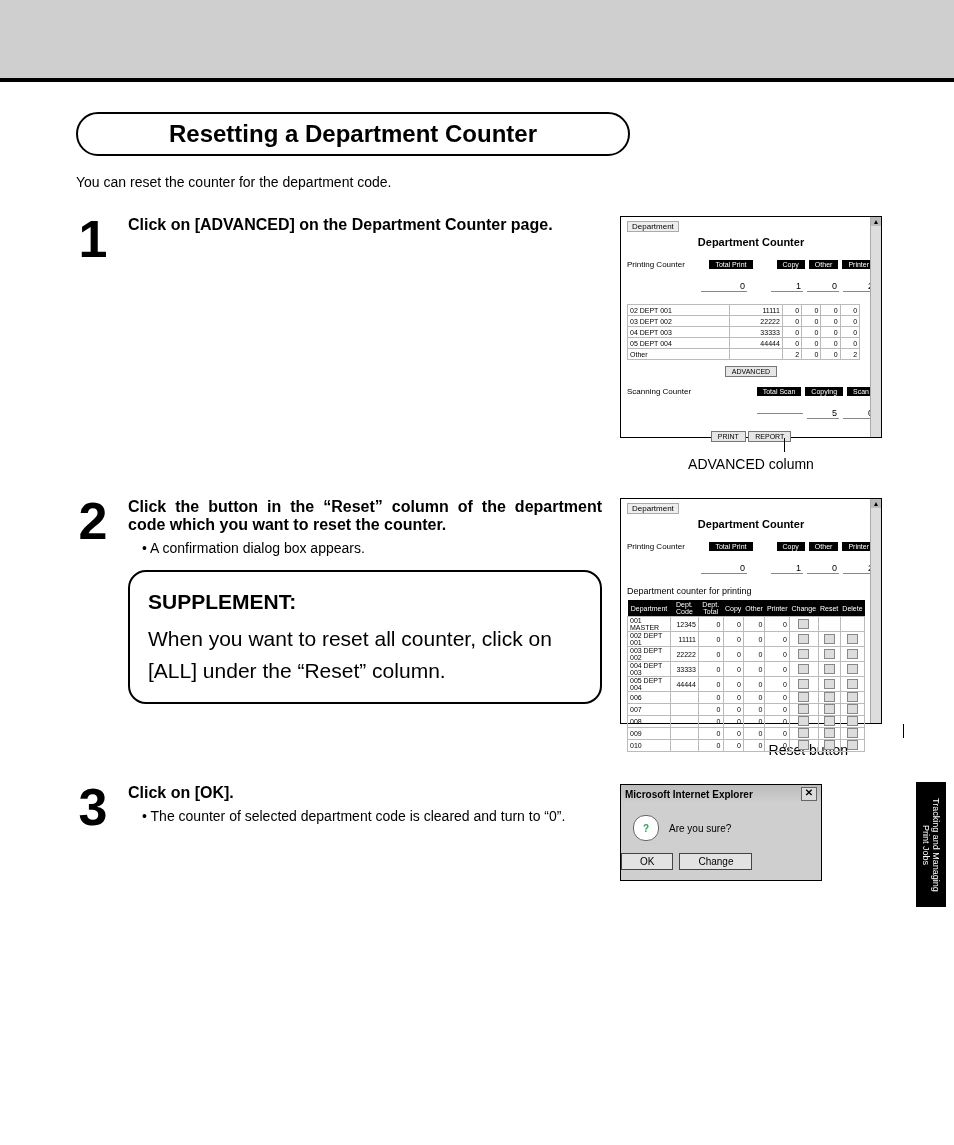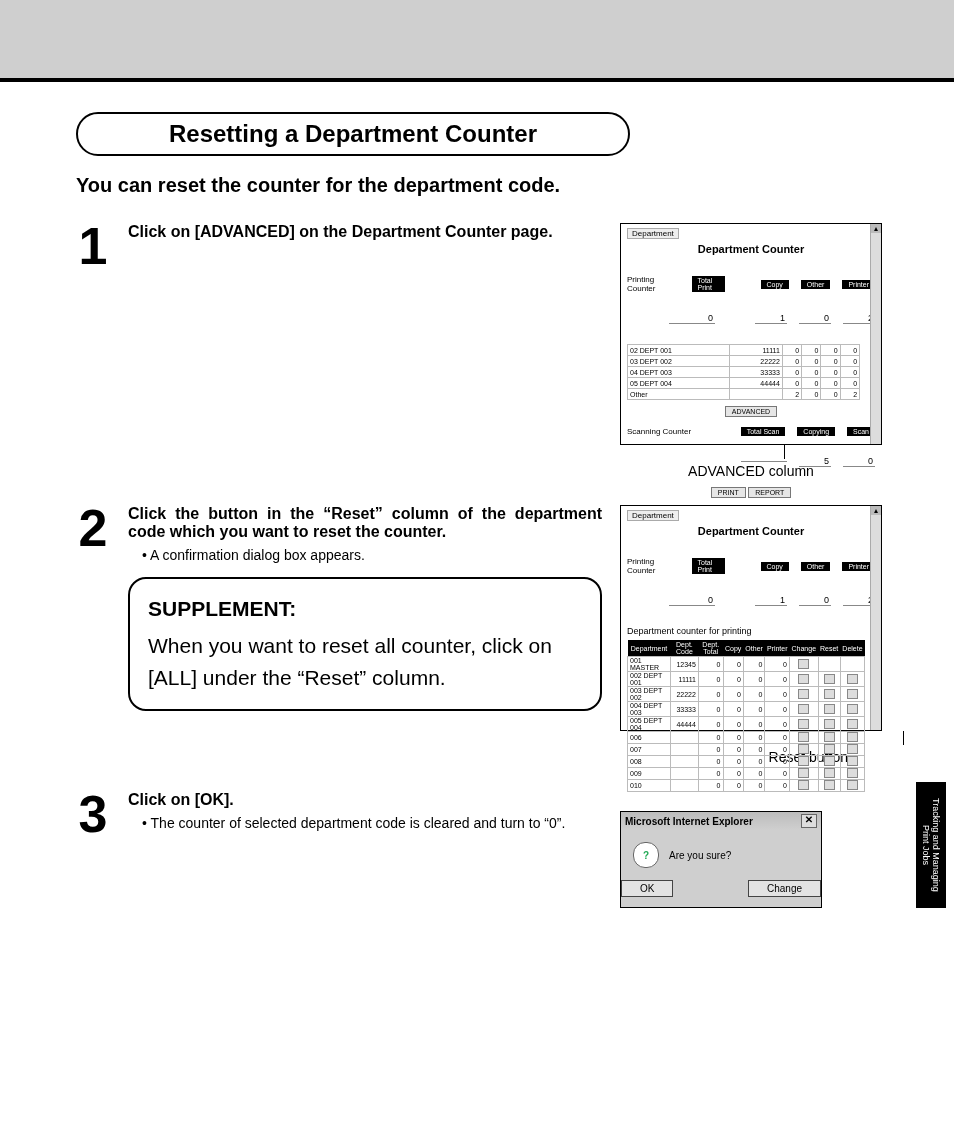--- a/index.html
+++ b/index.html
@@ -10,58 +10,58 @@
     width:954px;
   }
   .topbar{height:78px;background:#cfcfcf;border-bottom:4px solid #000;}
   .page{padding:24px 72px 0 76px;position:relative;}
   .title-cap{
     border:2px solid #000;border-radius:22px;
     padding:6px 40px;display:inline-block;margin:6px 0 18px 0;
     position:relative;left:0;min-width:470px;text-align:center;
   }
   .title-cap h1{margin:0;font-size:24px;font-weight:bold;}
-  .intro{font-size:20px;margin:0 0 26px 0;font-weight:bold;}
+  .intro{font-size:14px;margin:0 0 26px 0;}
   .step{display:flex;align-items:flex-start;gap:18px;margin-bottom:26px;}
   .step-num{font-size:52px;font-weight:900;line-height:0.9;width:34px;text-align:center;}
   .step-body{flex:1;font-size:16px;}
   .step-body .b{font-weight:bold;text-align:justify;}
   .step-body ul{margin:6px 0 0 0;padding-left:14px;list-style:none;font-size:14px;}
   .step-body li:before{content:"• ";}
   .suppl{
     border:2px solid #000;border-radius:18px;padding:14px 18px;margin-top:14px;
     font-size:21px;line-height:1.55;
   }
   .suppl .h{font-weight:bold;margin-bottom:4px;}
   .right{width:262px;}
   .right .cap{text-align:center;font-size:14px;margin-top:4px;}
   .right .cap.r{text-align:right;padding-right:34px;}
   
   .shot{border:1px solid #000;background:#fff;font-size:9px;padding:4px 6px 6px 6px;position:relative;}
   .shot .tab{border:1px solid #aaa;display:inline-block;padding:0 4px;font-size:8px;background:#eee;}
   .shot h3{font-size:11px;text-align:center;margin:4px 0 6px 0;font-weight:bold;}
-  .hdr{display:flex;gap:12px;align-items:center;margin:20px 0;}
+  .hdr{display:flex;gap:4px;align-items:center;margin:12px 0;}
   .hdr .lab{font-size:8px;}
   .pill{background:#000;color:#fff;font-size:7px;padding:1px 6px;}
   .ul{border-bottom:1px solid #888;min-width:30px;text-align:right;padding-right:2px;}
   table.t{border-collapse:collapse;width:100%;font-size:7px;margin-top:4px;}
   table.t th{background:#000;color:#fff;padding:1px 2px;font-weight:normal;text-align:center;}
   table.t td{border:1px solid #bbb;text-align:right;padding:0 2px;height:10px;}
   table.t td.l{text-align:left;}
   .btn{display:inline-block;border:1px solid #777;background:#e6e6e6;font-size:7px;padding:1px 6px;}
   .sq{width:9px;height:8px;background:#ddd;border:1px solid #888;display:inline-block;}
   .lead{position:relative;height:14px;}
   .lead .line{position:absolute;top:0;width:1px;background:#000;height:14px;}
   
-  .dlg{border:1px solid #000;width:200px;background:#c9c9c9;font-size:10px;margin-top:20px;}
+  .dlg{border:1px solid #000;width:200px;background:#c9c9c9;font-size:10px;}
   .dlg .bar{display:flex;justify-content:space-between;align-items:center;background:linear-gradient(#bcbcbc,#cfcfcf);font-weight:bold;padding:2px 4px;font-size:10px;}
   .dlg .x{border:1px solid #666;width:14px;height:12px;text-align:center;line-height:10px;background:#ddd;}
   .dlg .body{display:flex;align-items:center;gap:10px;padding:12px 12px 6px 12px;background:#cfcfcf;}
   .dlg .q{width:24px;height:24px;border-radius:12px;border:1px solid #666;background:#fff;display:flex;align-items:center;justify-content:center;font-weight:bold;color:#2a5;}
-  .dlg .btns{display:flex;gap:12px;justify-content:space-between;padding:6px 0 10px 0;background:#cfcfcf;}
+  .dlg .btns{display:flex;gap:6px;justify-content:flex-start;padding:6px 0 10px 0;background:#cfcfcf;}
   .dlg .btns .b{border:1px solid #444;background:#e3e3e3;font-size:10px;padding:2px 18px;}
   
   .sidetab{
     position:absolute;right:8px;top:700px;width:30px;height:110px;
     background:#000;color:#fff;font-size:9px;
     writing-mode:vertical-rl;text-align:center;padding:8px 0;
     display:flex;align-items:center;justify-content:center;
   }
   .scrollstub{position:absolute;right:0;top:0;bottom:0;width:10px;background:#ddd;border-left:1px solid #aaa;}
   .scrollstub:before{content:"▴";position:absolute;top:0;left:0;right:0;text-align:center;font-size:8px;background:#bbb;}

